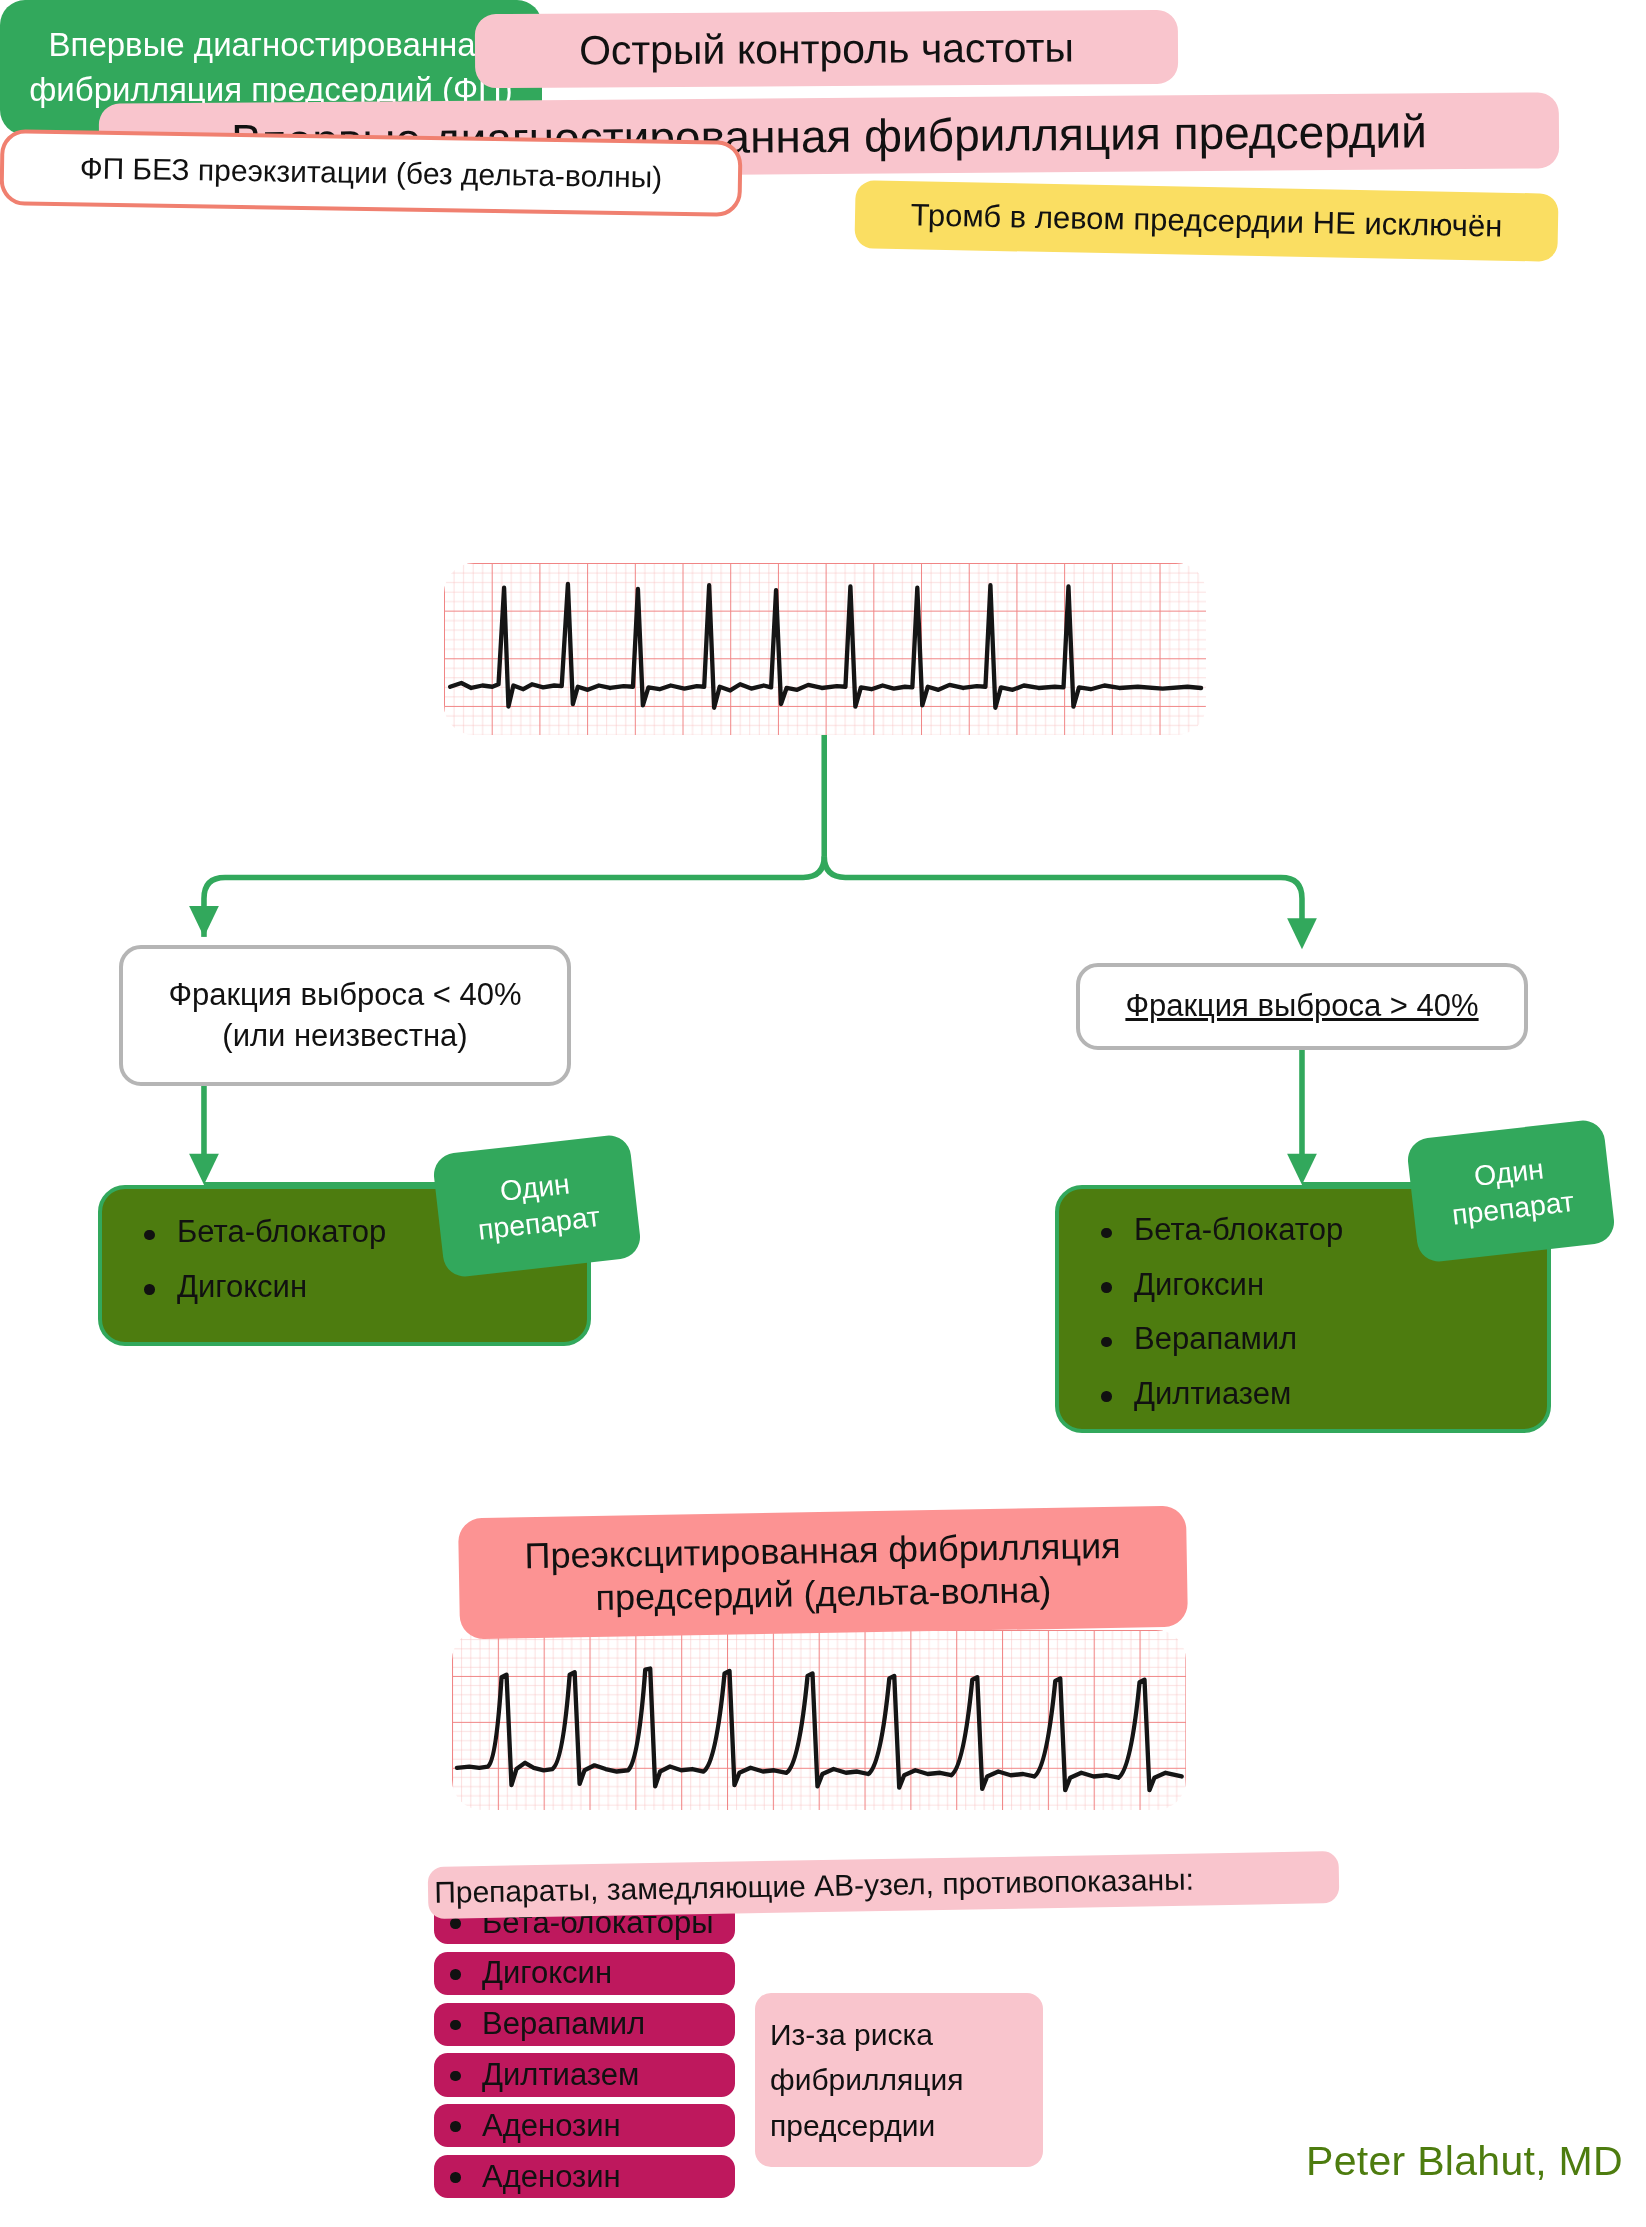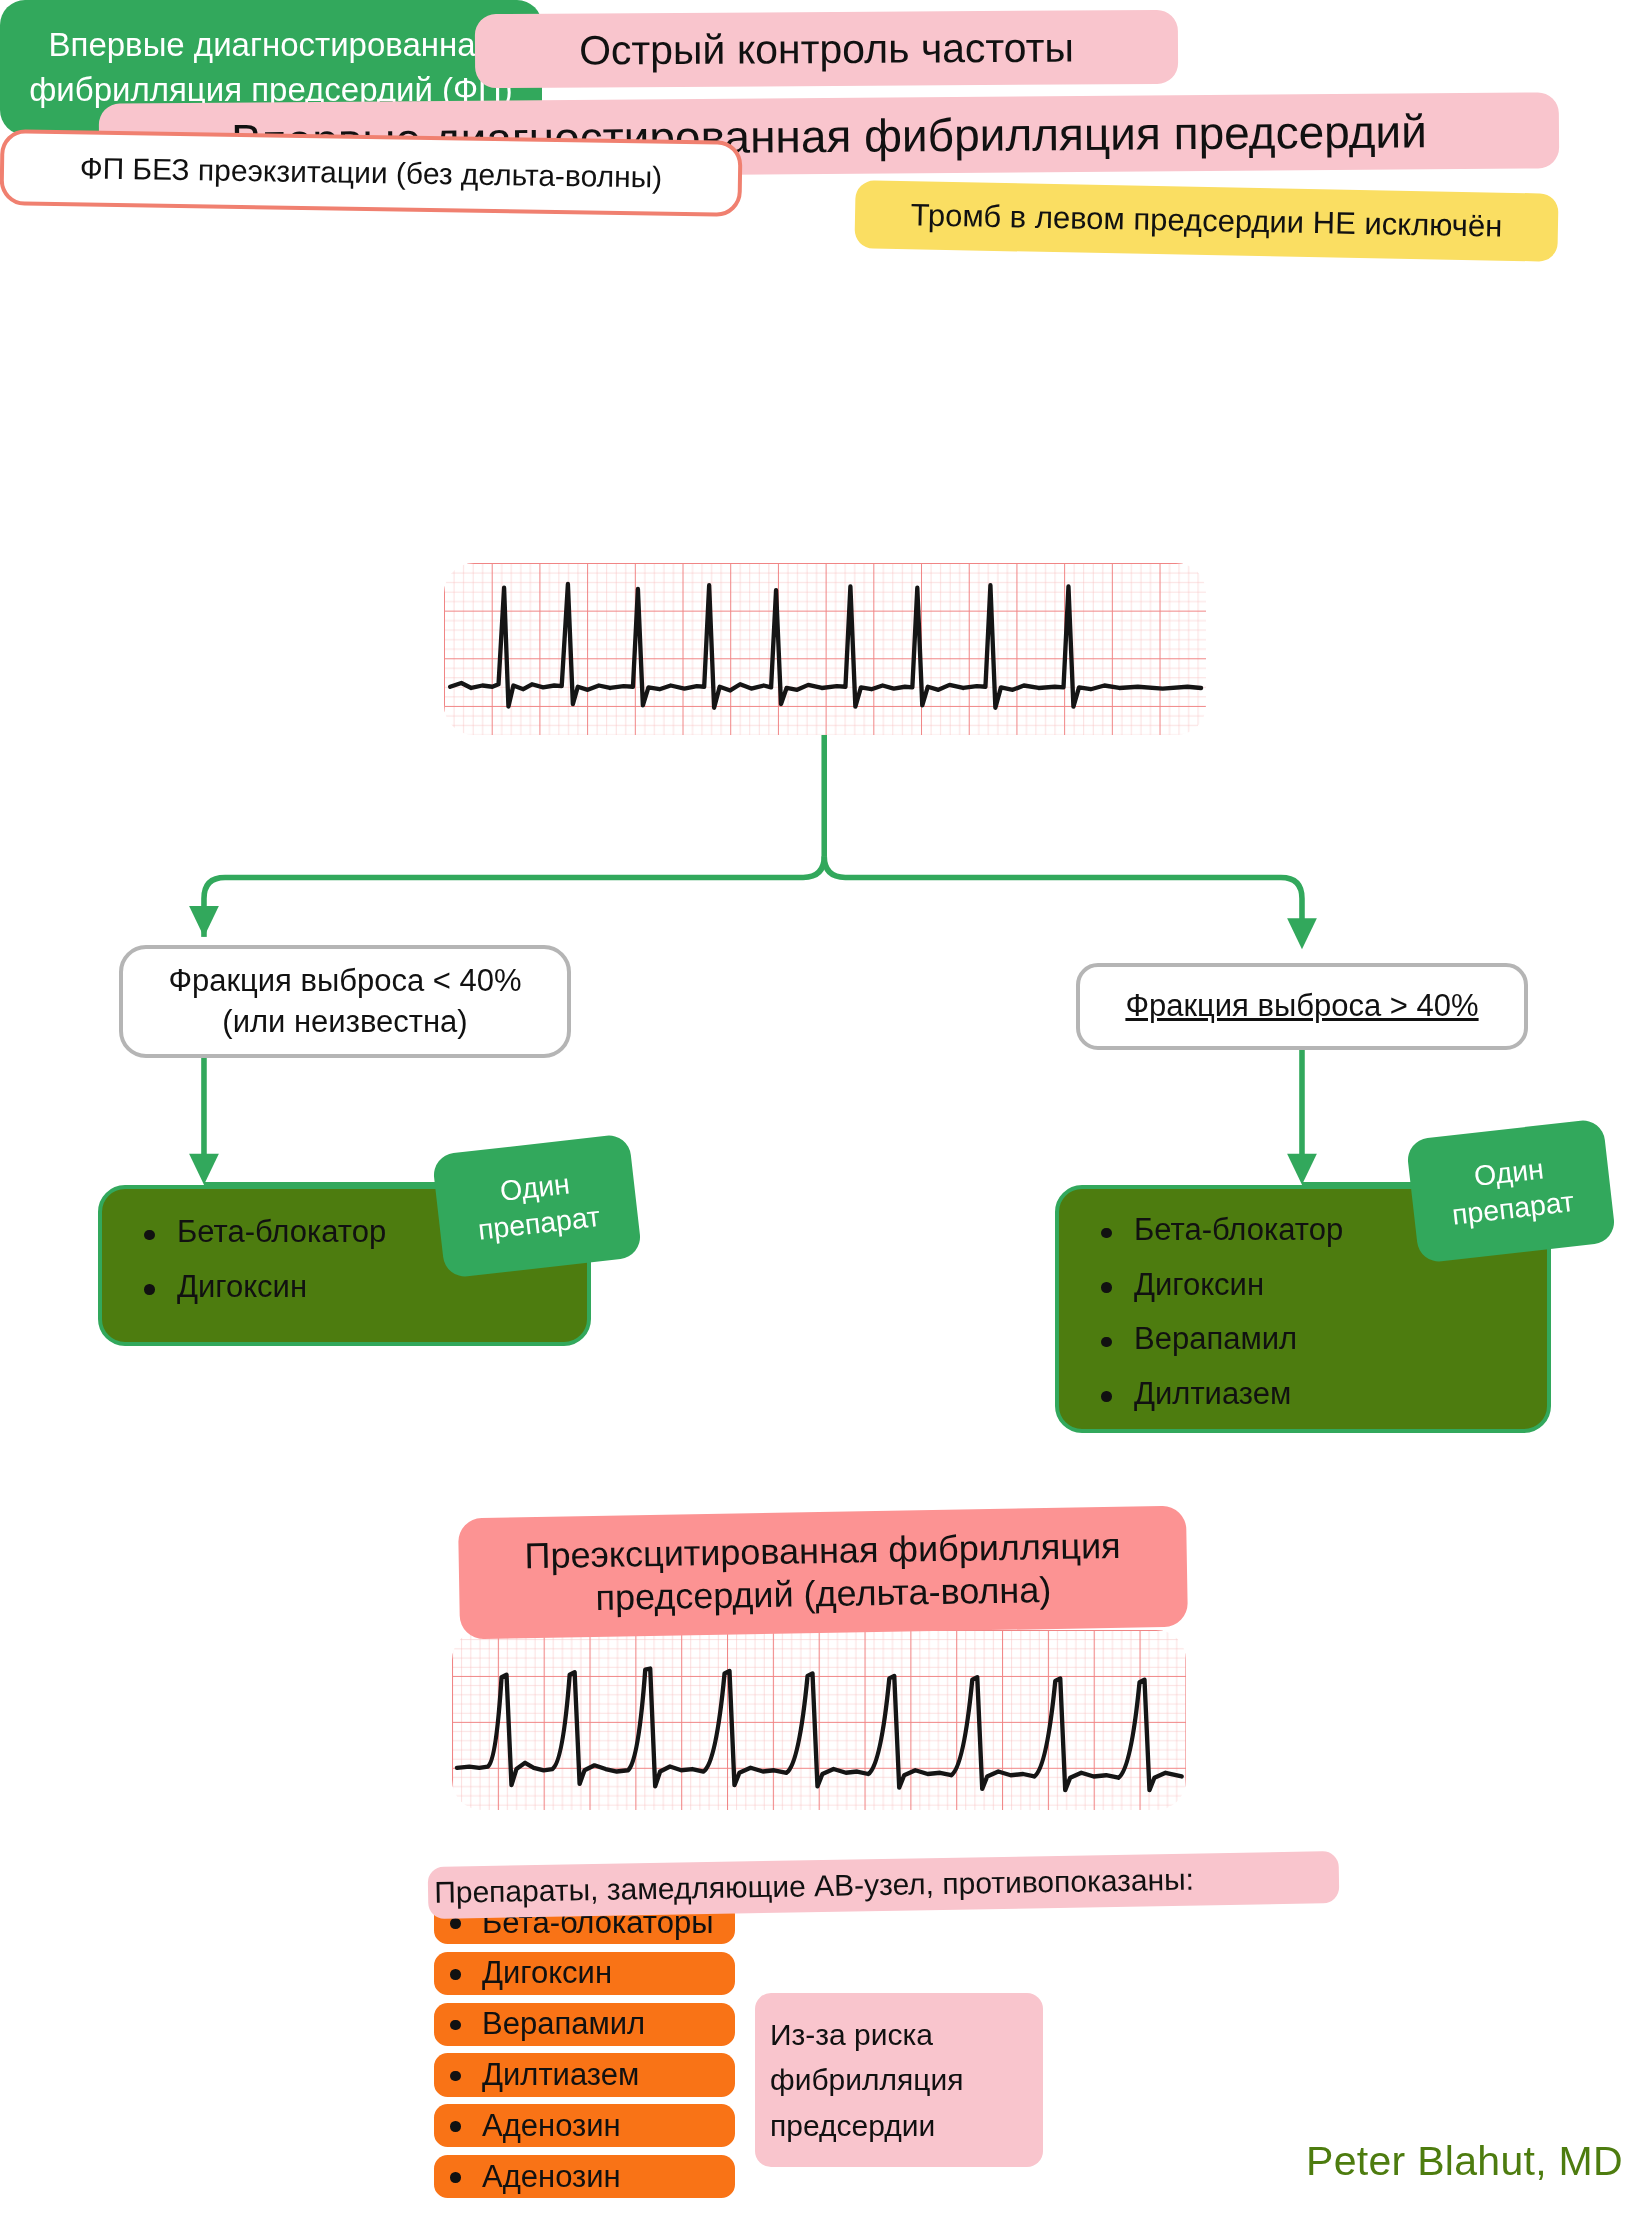--- a/index.html
+++ b/index.html
@@ -76,21 +76,21 @@
 
   
   .decision{
     position:absolute;background:#ffffff;
     border:4.3px solid #B5B5B5;border-radius:22px;
     display:flex;align-items:center;justify-content:center;
     text-align:center;font-size:31px;color:#111;line-height:1.32;
     box-sizing:border-box;padding:0 15px;
     z-index:3;
   }
-  #decision-ef-low{left:119px;top:945px;width:452px;height:113px;border-radius:27px;}
+  #decision-ef-low{left:119px;top:945px;width:452px;height:141px;}
   #decision-ef-high{left:1076px;top:963px;width:452px;height:87px;text-decoration:underline;}
 
   
   .drugbox{
     position:absolute;background:#4d7c0f;
     border:4.3px solid #32A85C;border-radius:27px;
     box-sizing:border-box;
     z-index:3;
   }
   #drugbox-left{left:98px;top:1185px;width:493px;height:161px;}
@@ -138,21 +138,21 @@
   #contra-list-wrap{
     position:absolute;left:434px;top:1901px;width:291px;
     z-index:2;
   }
   #contra-list{
     margin:0;padding:0;list-style:none;
     font-size:31px;color:#111;
   }
   #contra-list li{
     position:relative;padding:3.7px 11px 3.7px 48px;
-    background:#f97316;border-radius:13.6px;
+    background:#be185d;border-radius:13.6px;
     margin-bottom:7.4px;white-space:nowrap;width:max-content;min-width:242px;
   }
   #contra-list li::before{
     content:"";position:absolute;left:16px;top:17.4px;
     width:10.5px;height:10.5px;border-radius:50%;background:#111;
   }
 
   #note-vf-risk{
     left:755px;top:1993px;width:288px;height:174px;
     font-size:30px;border-radius:16px;

